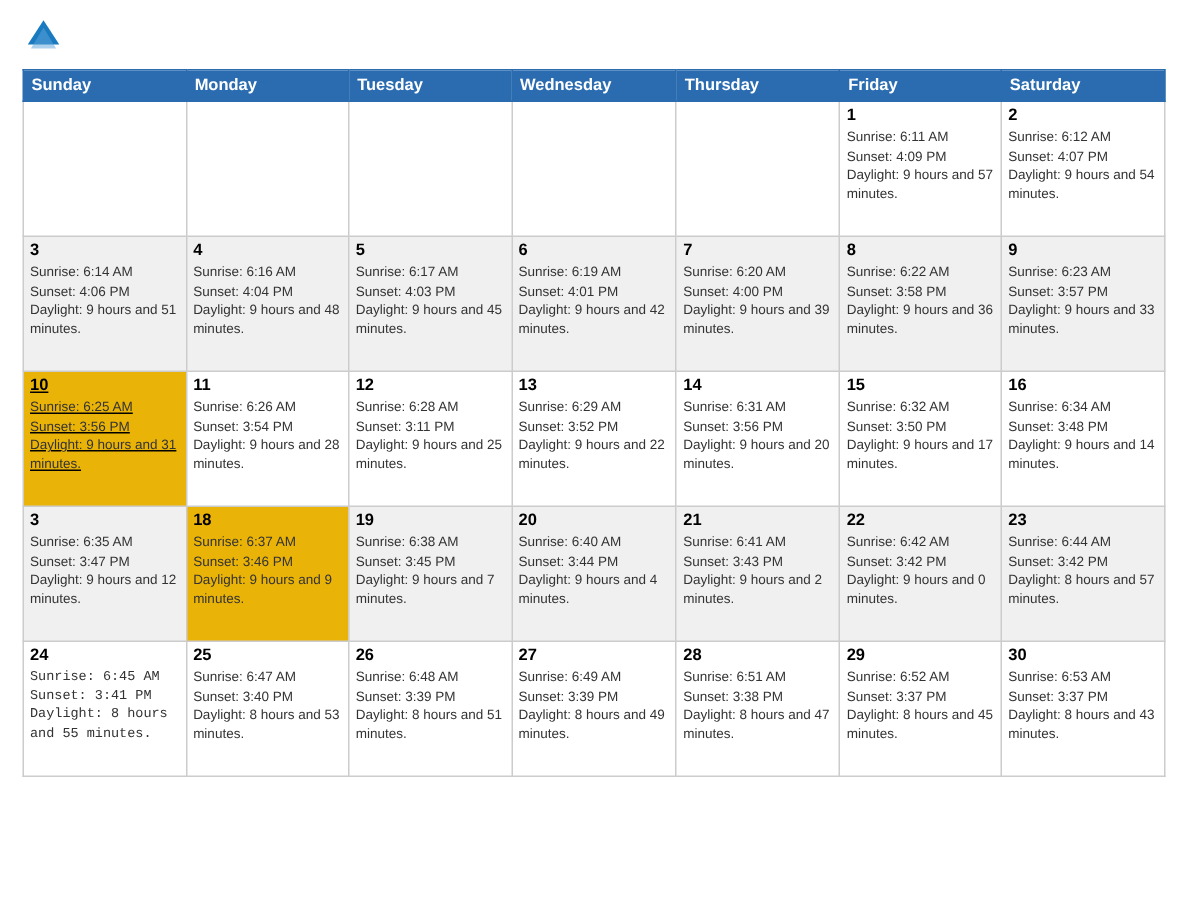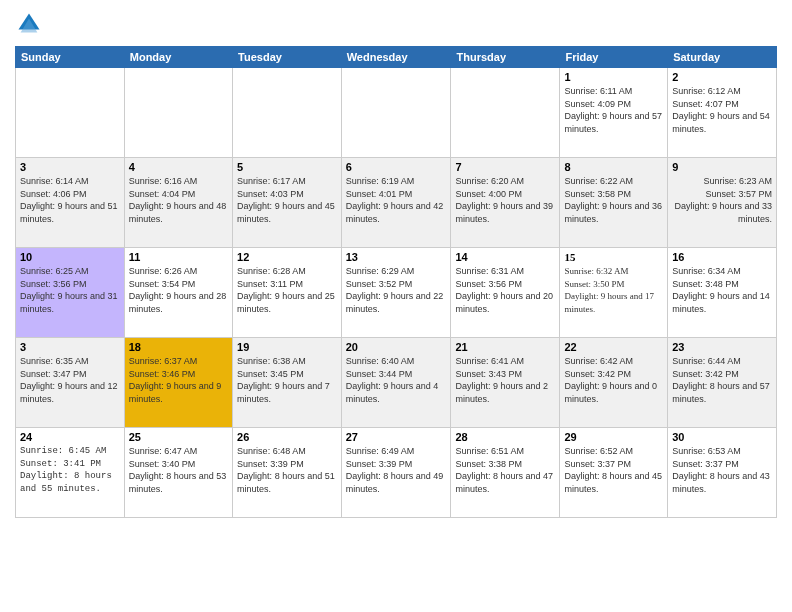--- a/index.html
+++ b/index.html
@@ -133,27 +133,27 @@
 Daylight: 9 hours and 39 minutes.</div>
           </td>
           <td style="background: rgb(240, 240, 240);">
             <span class="day-num">8</span>
             <div class="day-info" style="white-space: pre-line;">Sunrise: 6:22 AM
 Sunset: 3:58 PM
 Daylight: 9 hours and 36 minutes.</div>
           </td>
           <td style="background: rgb(240, 240, 240);">
             <span class="day-num">9</span>
-            <div class="day-info" style="white-space: pre-line; text-align: right;">Sunrise: 6:23 AM
+            <div class="day-info" style="white-space: pre-line;">Sunrise: 6:23 AM
 Sunset: 3:57 PM
 Daylight: 9 hours and 33 minutes.</div>
           </td>
         </tr>
         <tr>
-          <td style="background: #c4b5fd;">
+          <td style="background: #eab308; text-decoration: underline;">
             <span class="day-num">10</span>
             <div class="day-info" style="white-space: pre-line;">Sunrise: 6:25 AM
 Sunset: 3:56 PM
 Daylight: 9 hours and 31 minutes.</div>
           </td>
           <td style="background: rgb(255, 255, 255);">
             <span class="day-num">11</span>
             <div class="day-info" style="white-space: pre-line;">Sunrise: 6:26 AM
 Sunset: 3:54 PM
 Daylight: 9 hours and 28 minutes.</div>
@@ -169,21 +169,21 @@
             <div class="day-info" style="white-space: pre-line;">Sunrise: 6:29 AM
 Sunset: 3:52 PM
 Daylight: 9 hours and 22 minutes.</div>
           </td>
           <td style="background: rgb(255, 255, 255); margin-left: 36px;">
             <span class="day-num">14</span>
             <div class="day-info" style="white-space: pre-line;">Sunrise: 6:31 AM
 Sunset: 3:56 PM
 Daylight: 9 hours and 20 minutes.</div>
           </td>
-          <td style="background: rgb(255, 255, 255); font-family: Liberation Serif, serif;">
+          <td style="background: rgb(255, 255, 255);">
             <span class="day-num">15</span>
             <div class="day-info" style="white-space: pre-line;">Sunrise: 6:32 AM
 Sunset: 3:50 PM
 Daylight: 9 hours and 17 minutes.</div>
           </td>
           <td style="background: rgb(255, 255, 255); margin-left: 29px;">
             <span class="day-num">16</span>
             <div class="day-info" style="white-space: pre-line;">Sunrise: 6:34 AM
 Sunset: 3:48 PM
 Daylight: 9 hours and 14 minutes.</div>

